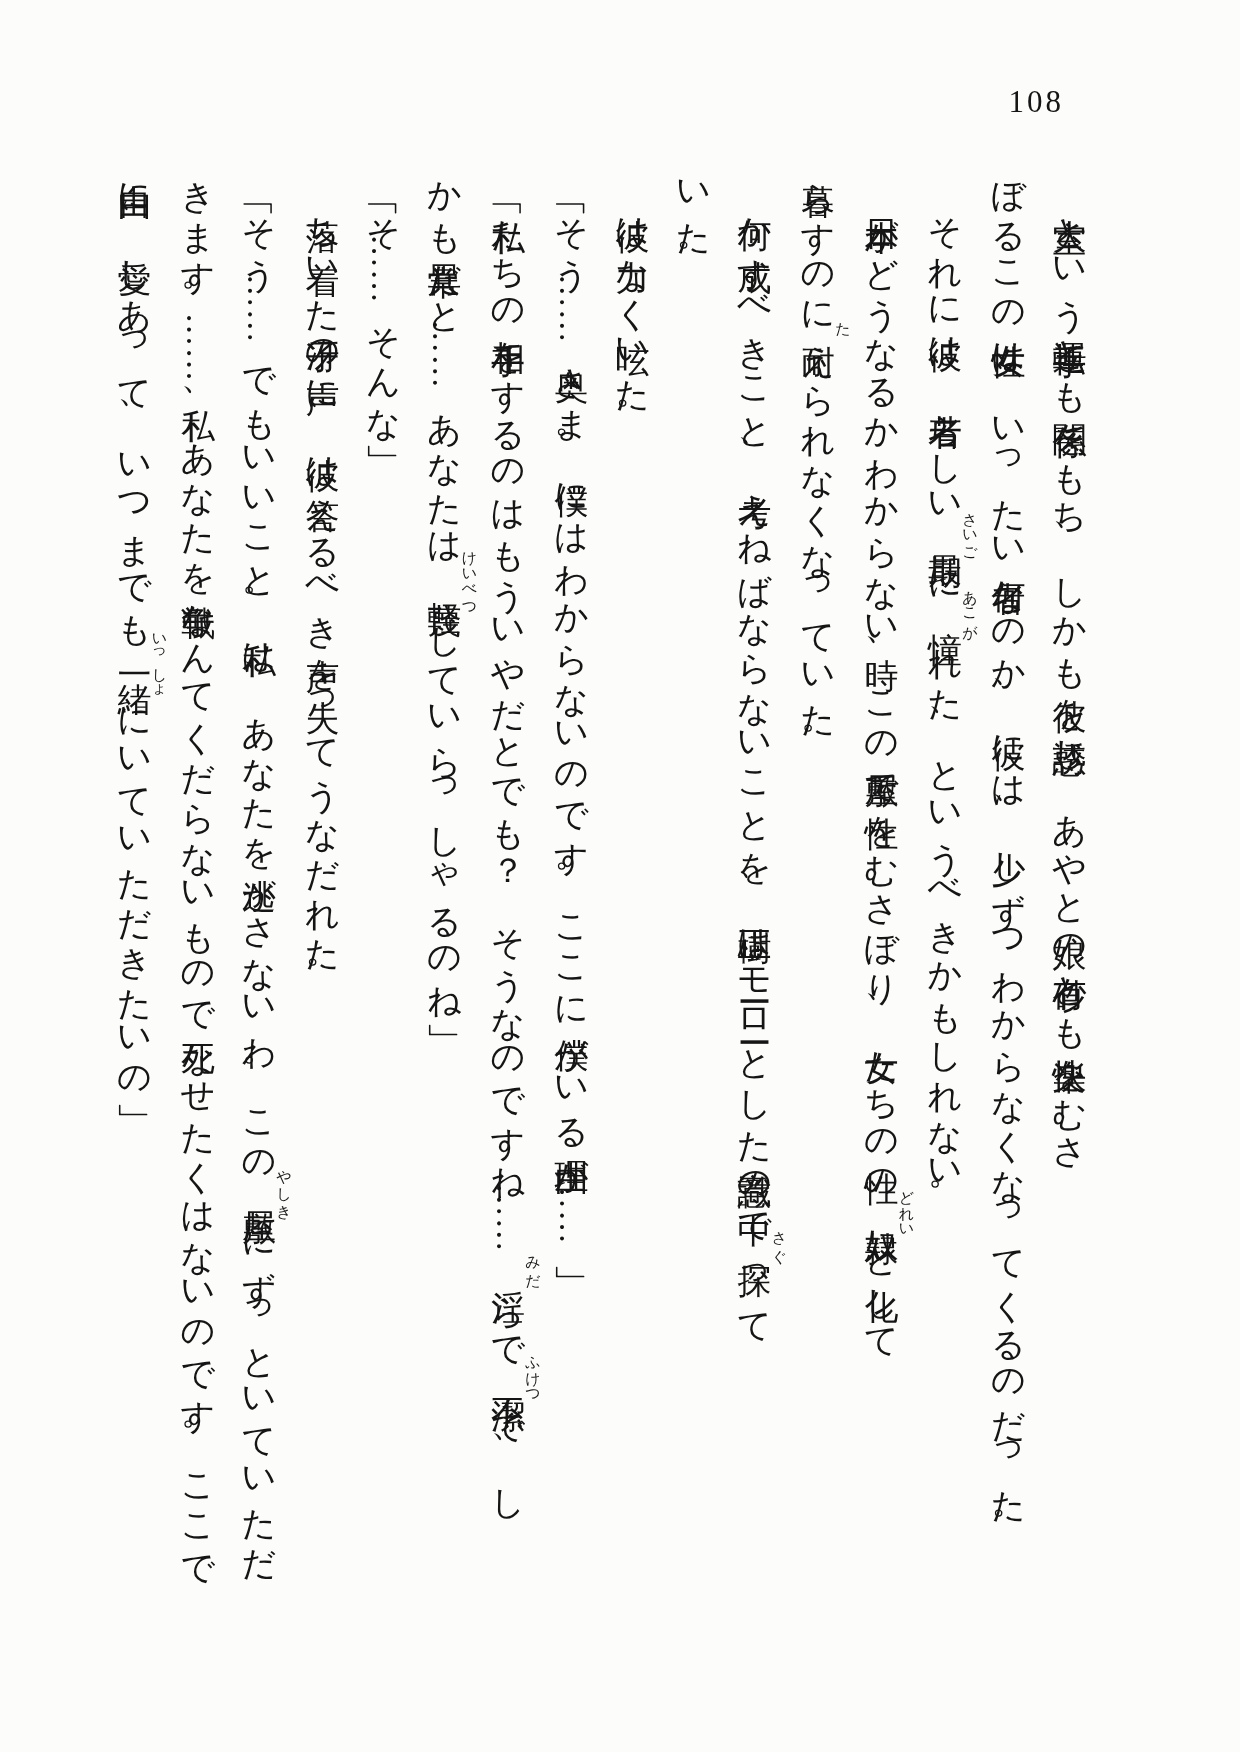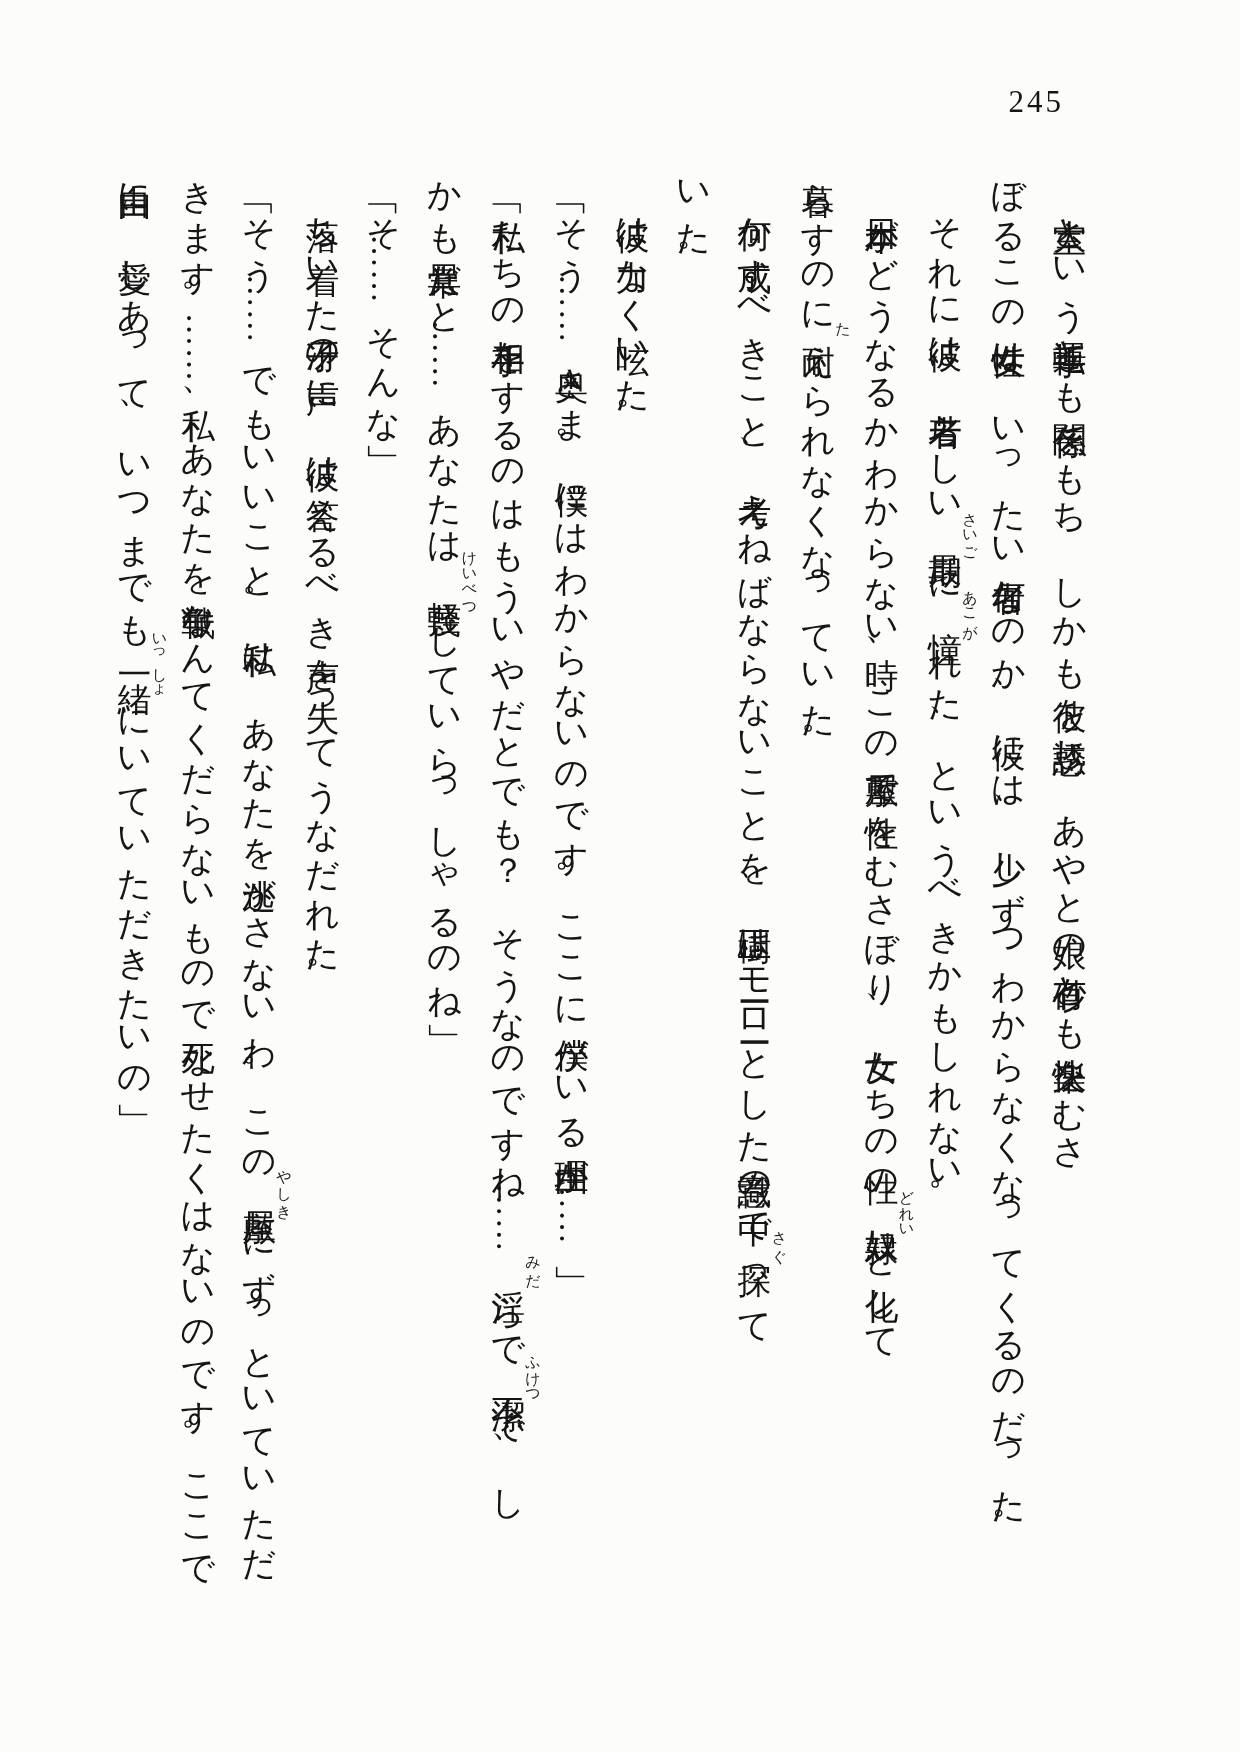--- a/index.html
+++ b/index.html
@@ -54,21 +54,21 @@
   rt {
     font-size: 15px;
     letter-spacing: 0;
     color: #1a1a1a;
   }
 </style>
 </head>
 <body>
 
 <div class="page">
-  <div class="page-number">245</div>
+  <div class="page-number">108</div>
   <div class="text-block">
       <p class="line indent">大室という運転手とも関係をもち、しかも彼を誘惑し、あやと娘の有砂とも快楽をむさ</p>
       <p class="line">ぼるこの女性は、いったい何者なのか、彼には、少しずつわからなくなってくるのだった。</p>
       <p class="line indent">それに彼は、若者らしい<ruby>最期<rt>さいご</rt></ruby>に<ruby>憧<rt>あこが</rt></ruby>れた、というべきかもしれない。</p>
       <p class="line indent">日本がどうなるかわからない時、この屋敷で性をむさぼり、女たちの性の<ruby>奴隷<rt>どれい</rt></ruby>と化して</p>
       <p class="line">暮らすのに<ruby>耐<rt>た</rt></ruby>えられなくなっていた。</p>
       <p class="line indent">何か成すべきこと、考えねばならないことを、正樹はモーローとした意識の中で<ruby>探<rt>さぐ</rt></ruby>って</p>
       <p class="line">いた。</p>
       <p class="line indent">彼は力なく呟いた。</p>
       <p class="line indent">「そう……奥さま。僕にはわからないのです。ここに僕がいる理由が……」</p>

